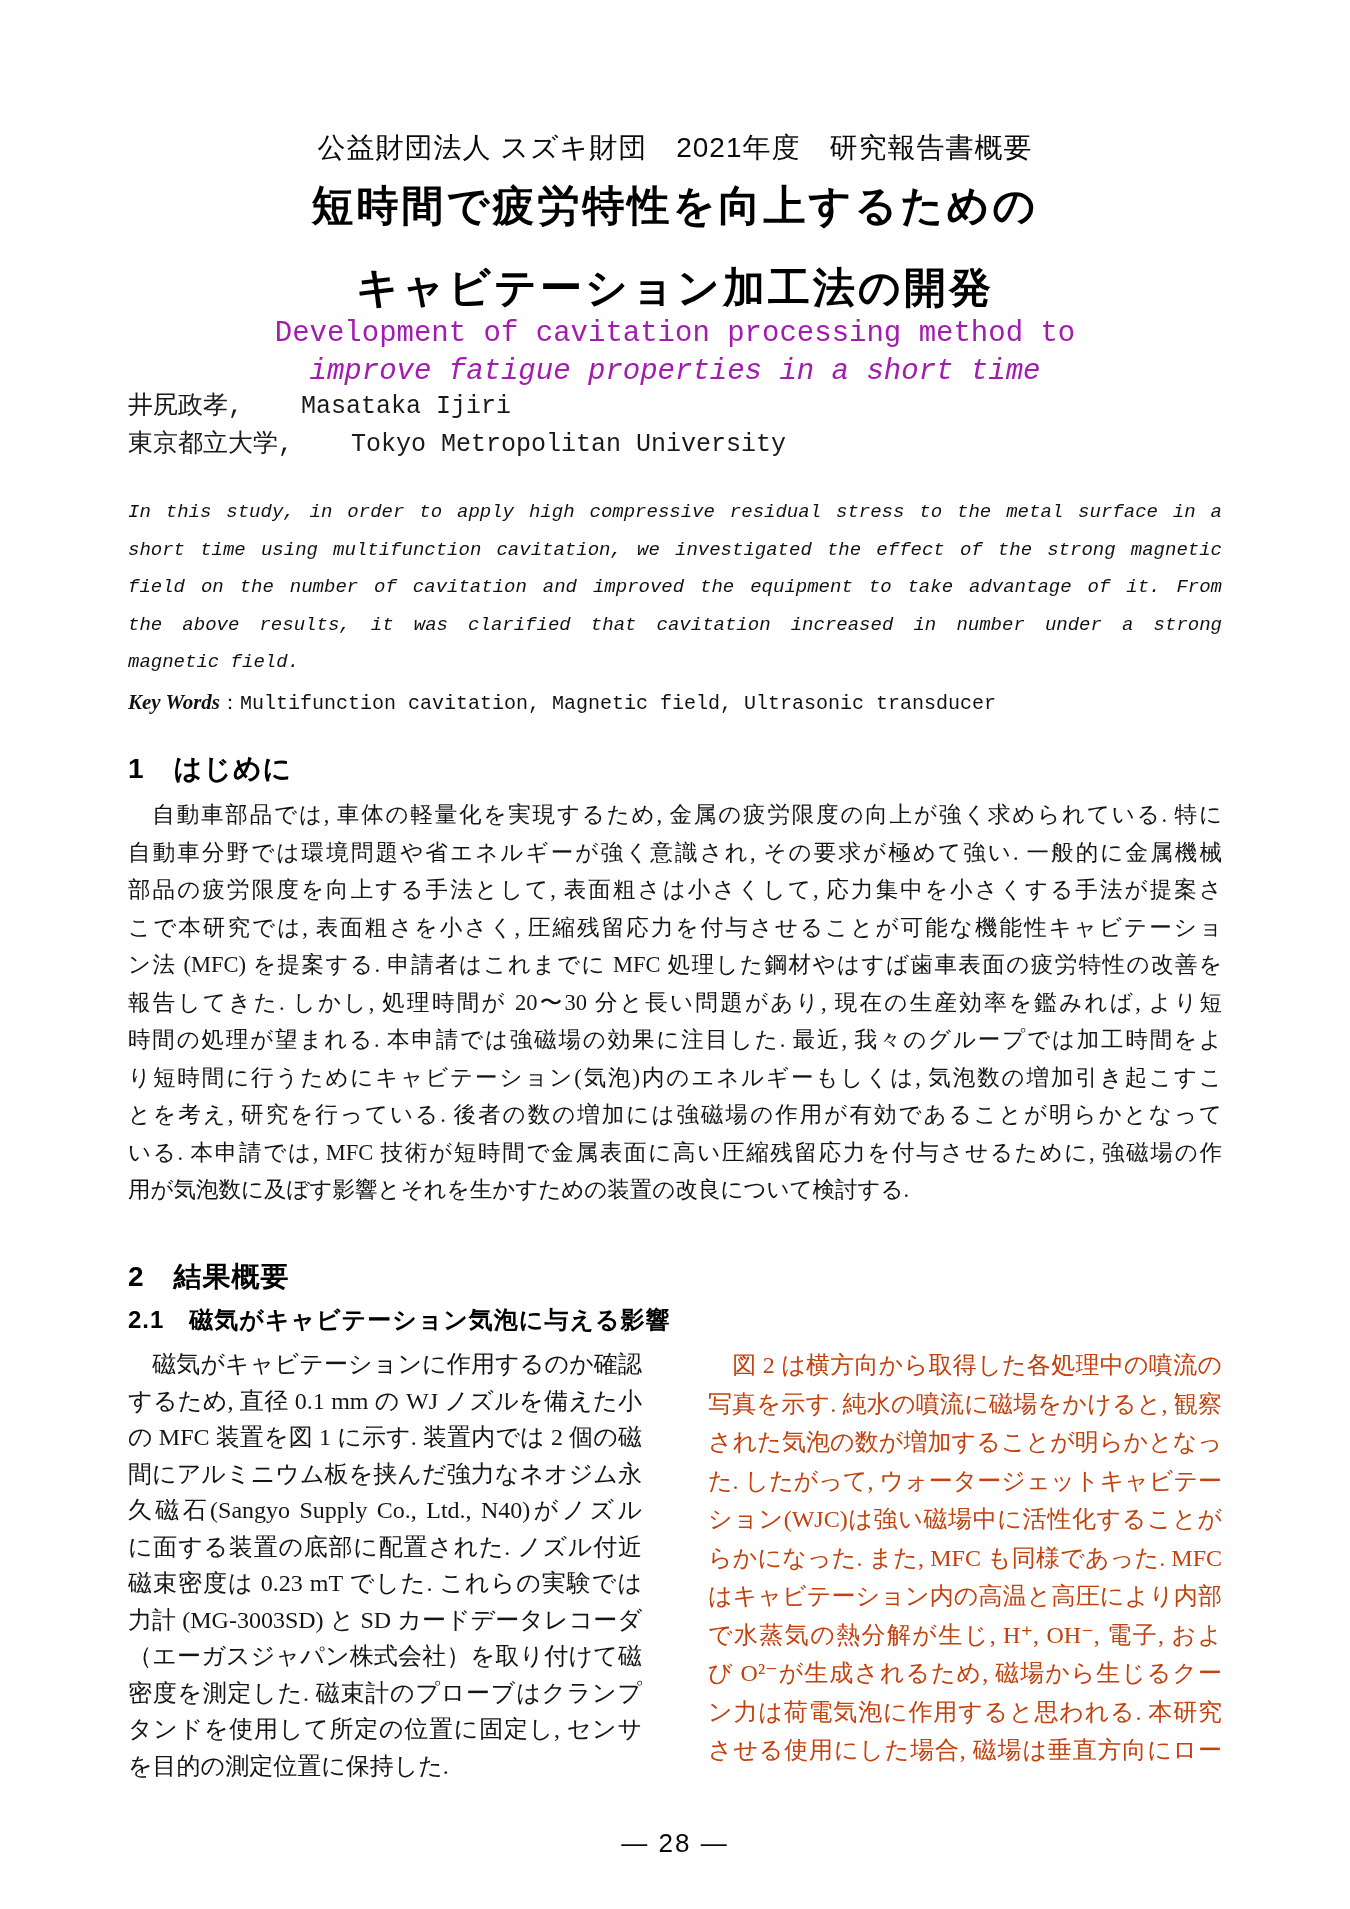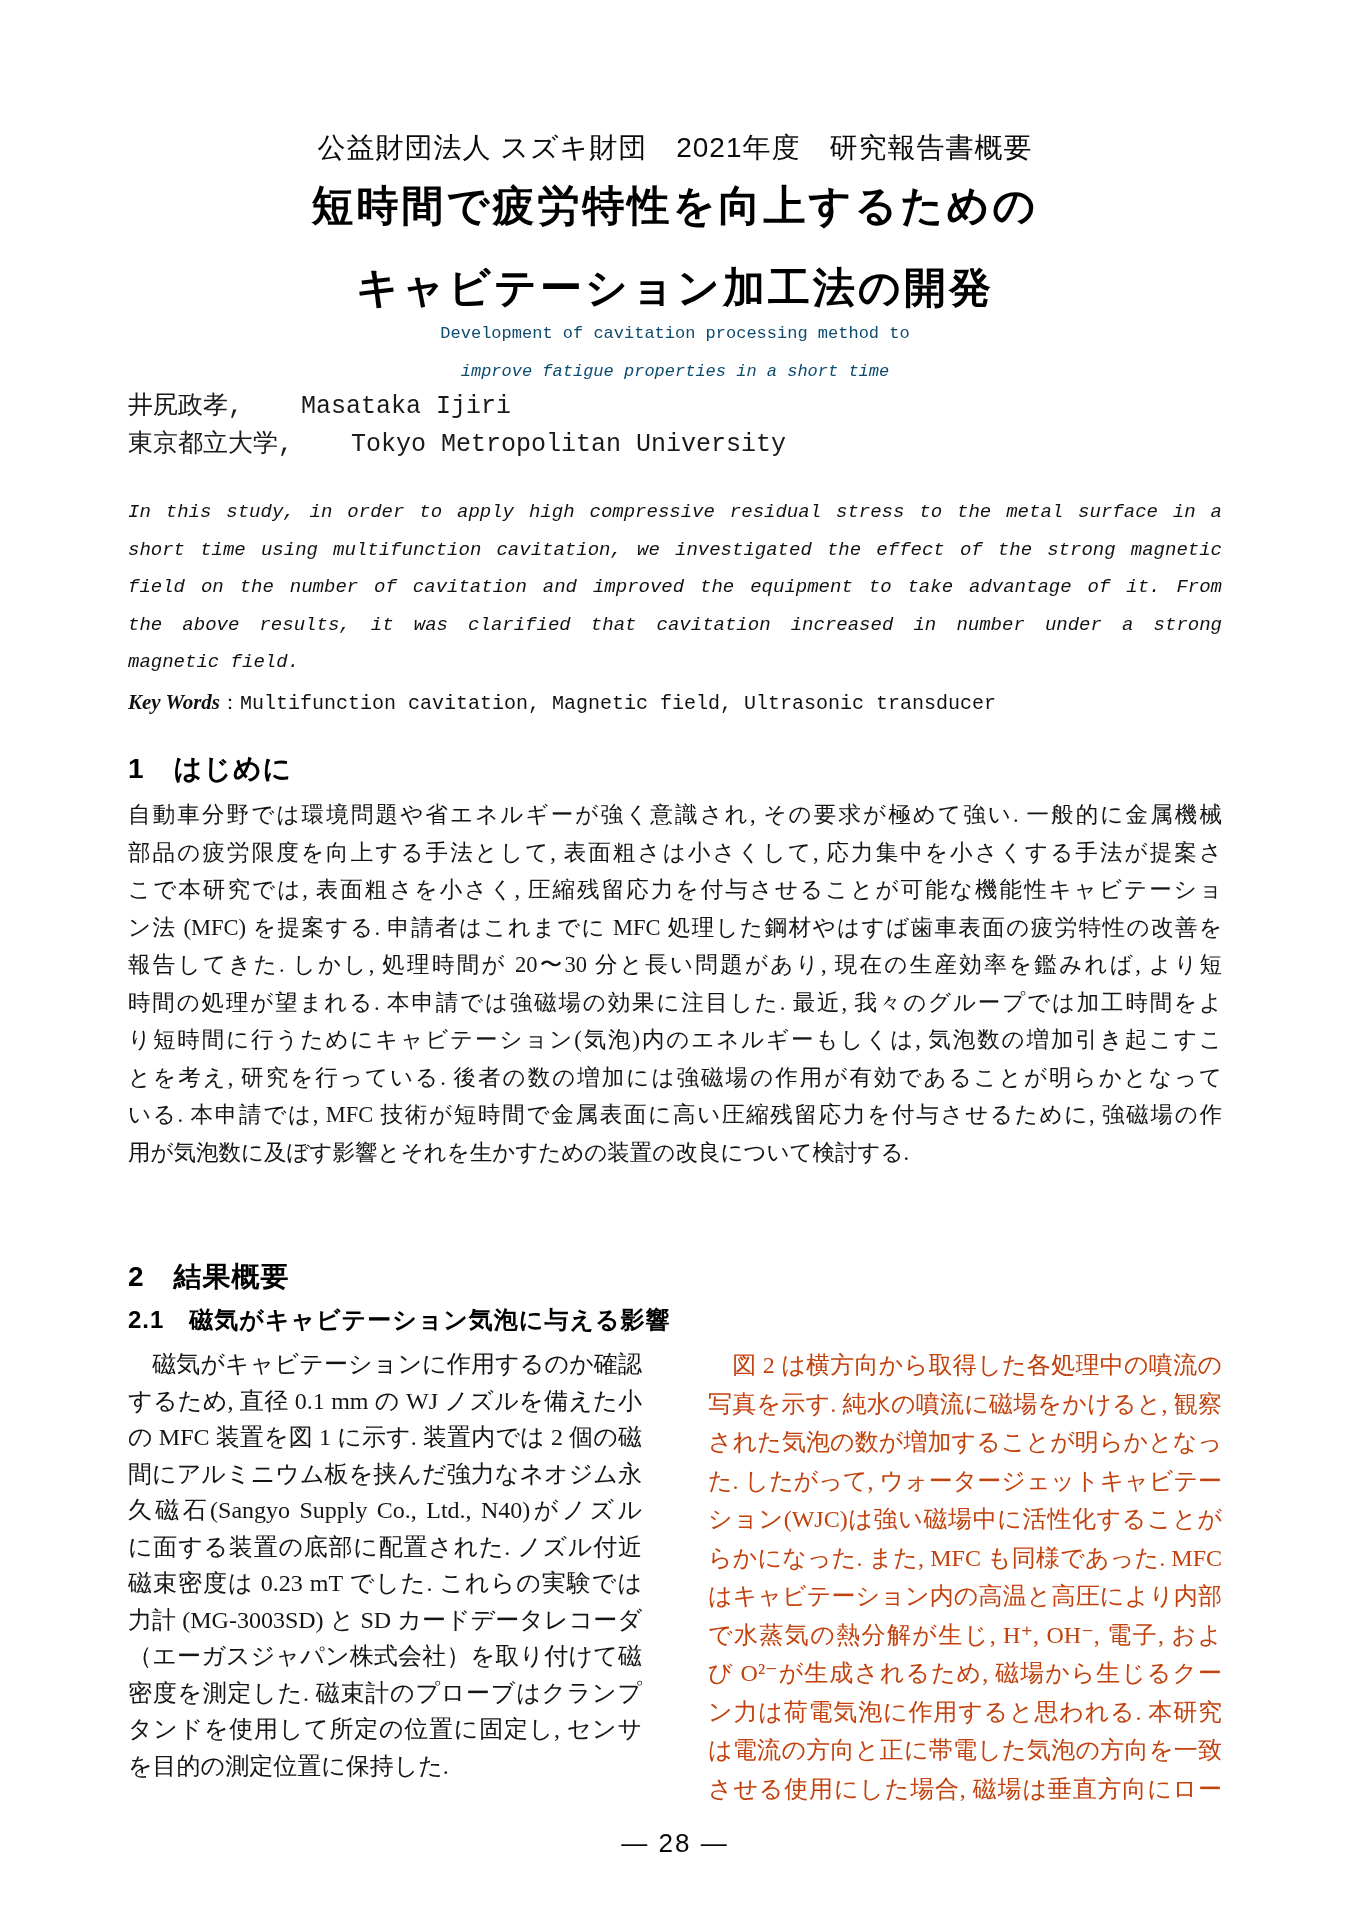--- a/index.html
+++ b/index.html
@@ -19,21 +19,21 @@
   .doc-header {
     top: 128px; font-size: 28px; line-height: 40px;
     letter-spacing: 1px; font-weight: 500; color: #0a0a0a;
   }
   .title-ja {
     font-size: 42px; line-height: 52px; font-weight: bold;
     letter-spacing: 3px; color: #000000;
   }
   .title-ja-1 { top: 180px; }
   .title-ja-2 { top: 262px; }
-  .title-en { font-size: 17px; line-height: 38px; color: #0c4a6e; }
+  .title-en { font-size: 29px; line-height: 38px; color: #a21caf; }
   .title-en-1 { top: 315px; }
   .title-en-2 { top: 353px; font-style: italic; }
 
   .author-row { left: 128px; width: 1100px; font-size: 25px; line-height: 38px; color: #1a1a1a; }
   .author-row-1 { top: 388px; }
   .author-row-2 { top: 426px; }
   .author-en { margin-left: 58px; }
 
   .abstract { top: 494px; left: 128px; width: 1094px; }
   .abstract .line { font-size: 19px; line-height: 37.5px; height: 37.5px; font-style: italic; }
@@ -95,20 +95,21 @@
   <div class="line end">magnetic field.</div>
 </div>
 
 <div class="abs mono keywords">
   <span class="kw-label">Key Words</span><span>：</span><span>Multifunction cavitation, Magnetic field, Ultrasonic transducer</span>
 </div>
 
 <h2 class="abs gothic sec-head sec1-head">1　はじめに</h2>
 
 <div class="abs mincho body-block">
+  <div class="line">　自動車部品では, 車体の軽量化を実現するため, 金属の疲労限度の向上が強く求められている. 特に</div>
   <div class="line">自動車分野では環境問題や省エネルギーが強く意識され, その要求が極めて強い. 一般的に金属機械</div>
   <div class="line">部品の疲労限度を向上する手法として, 表面粗さは小さくして, 応力集中を小さくする手法が提案さ</div>
   <div class="line">こで本研究では, 表面粗さを小さく, 圧縮残留応力を付与させることが可能な機能性キャビテーショ</div>
   <div class="line">ン法 (MFC) を提案する. 申請者はこれまでに MFC 処理した鋼材やはすば歯車表面の疲労特性の改善を</div>
   <div class="line">報告してきた. しかし, 処理時間が 20〜30 分と長い問題があり, 現在の生産効率を鑑みれば, より短</div>
   <div class="line">時間の処理が望まれる. 本申請では強磁場の効果に注目した. 最近, 我々のグループでは加工時間をよ</div>
   <div class="line">り短時間に行うためにキャビテーション(気泡)内のエネルギーもしくは, 気泡数の増加引き起こすこ</div>
   <div class="line">とを考え, 研究を行っている. 後者の数の増加には強磁場の作用が有効であることが明らかとなって</div>
   <div class="line">いる. 本申請では, MFC 技術が短時間で金属表面に高い圧縮残留応力を付与させるために, 強磁場の作</div>
   <div class="line end">用が気泡数に及ぼす影響とそれを生かすための装置の改良について検討する.</div>
@@ -136,17 +137,16 @@
   <div class="line">　図 2 は横方向から取得した各処理中の噴流の</div>
   <div class="line">写真を示す. 純水の噴流に磁場をかけると, 観察</div>
   <div class="line">された気泡の数が増加することが明らかとなっ</div>
   <div class="line">た. したがって, ウォータージェットキャビテー</div>
   <div class="line">ション(WJC)は強い磁場中に活性化することが明</div>
   <div class="line">らかになった. また, MFC  も同様であった. MFC</div>
   <div class="line">はキャビテーション内の高温と高圧により内部</div>
   <div class="line">で水蒸気の熱分解が生じ, H⁺, OH⁻, 電子, およ</div>
   <div class="line">び O²⁻が生成されるため, 磁場から生じるクーロ</div>
   <div class="line">ン力は荷電気泡に作用すると思われる. 本研究で</div>
-  <div class="line">は電流の方向と正に帯電した気泡の方向を一致</div>
   <div class="line">させる使用にした場合, 磁場は垂直方向にローレ</div>
 </div>
 
 <div class="abs center footer">― 28 ―</div>
 
 </body></html>

